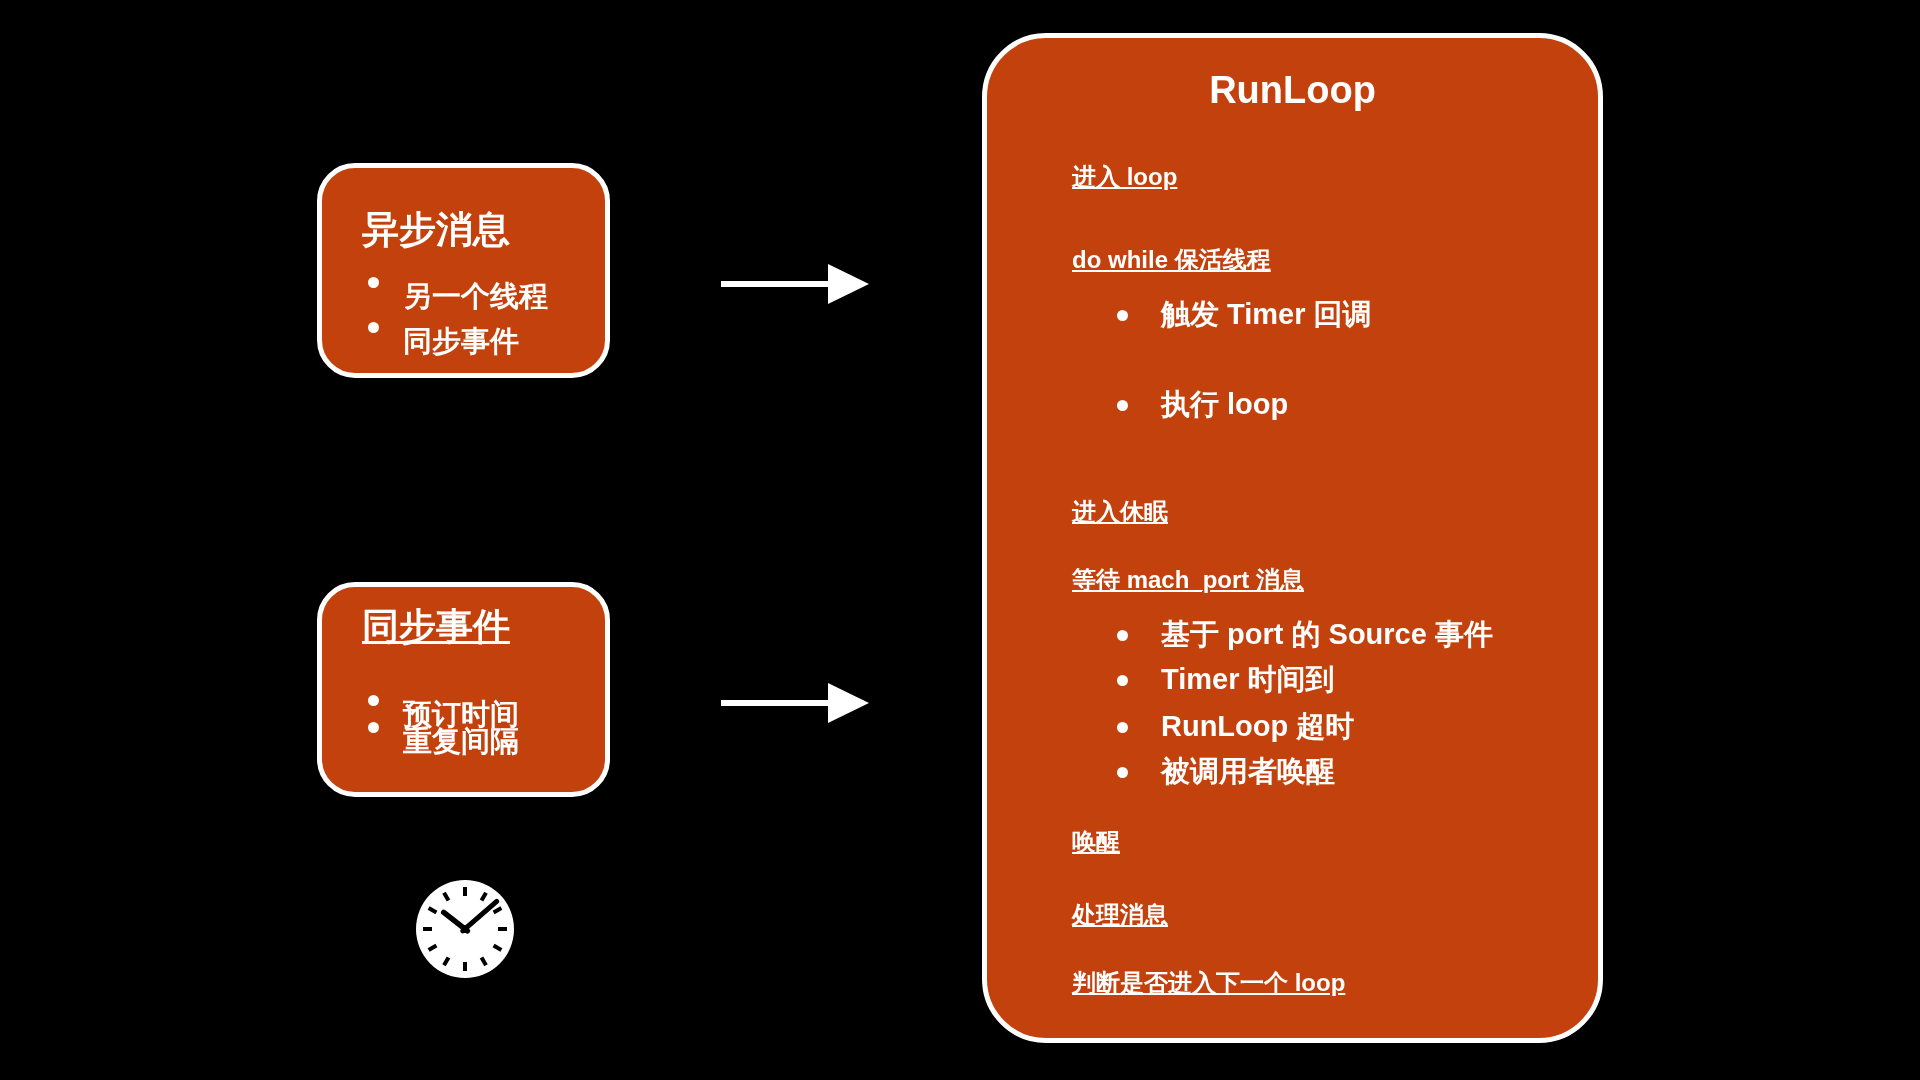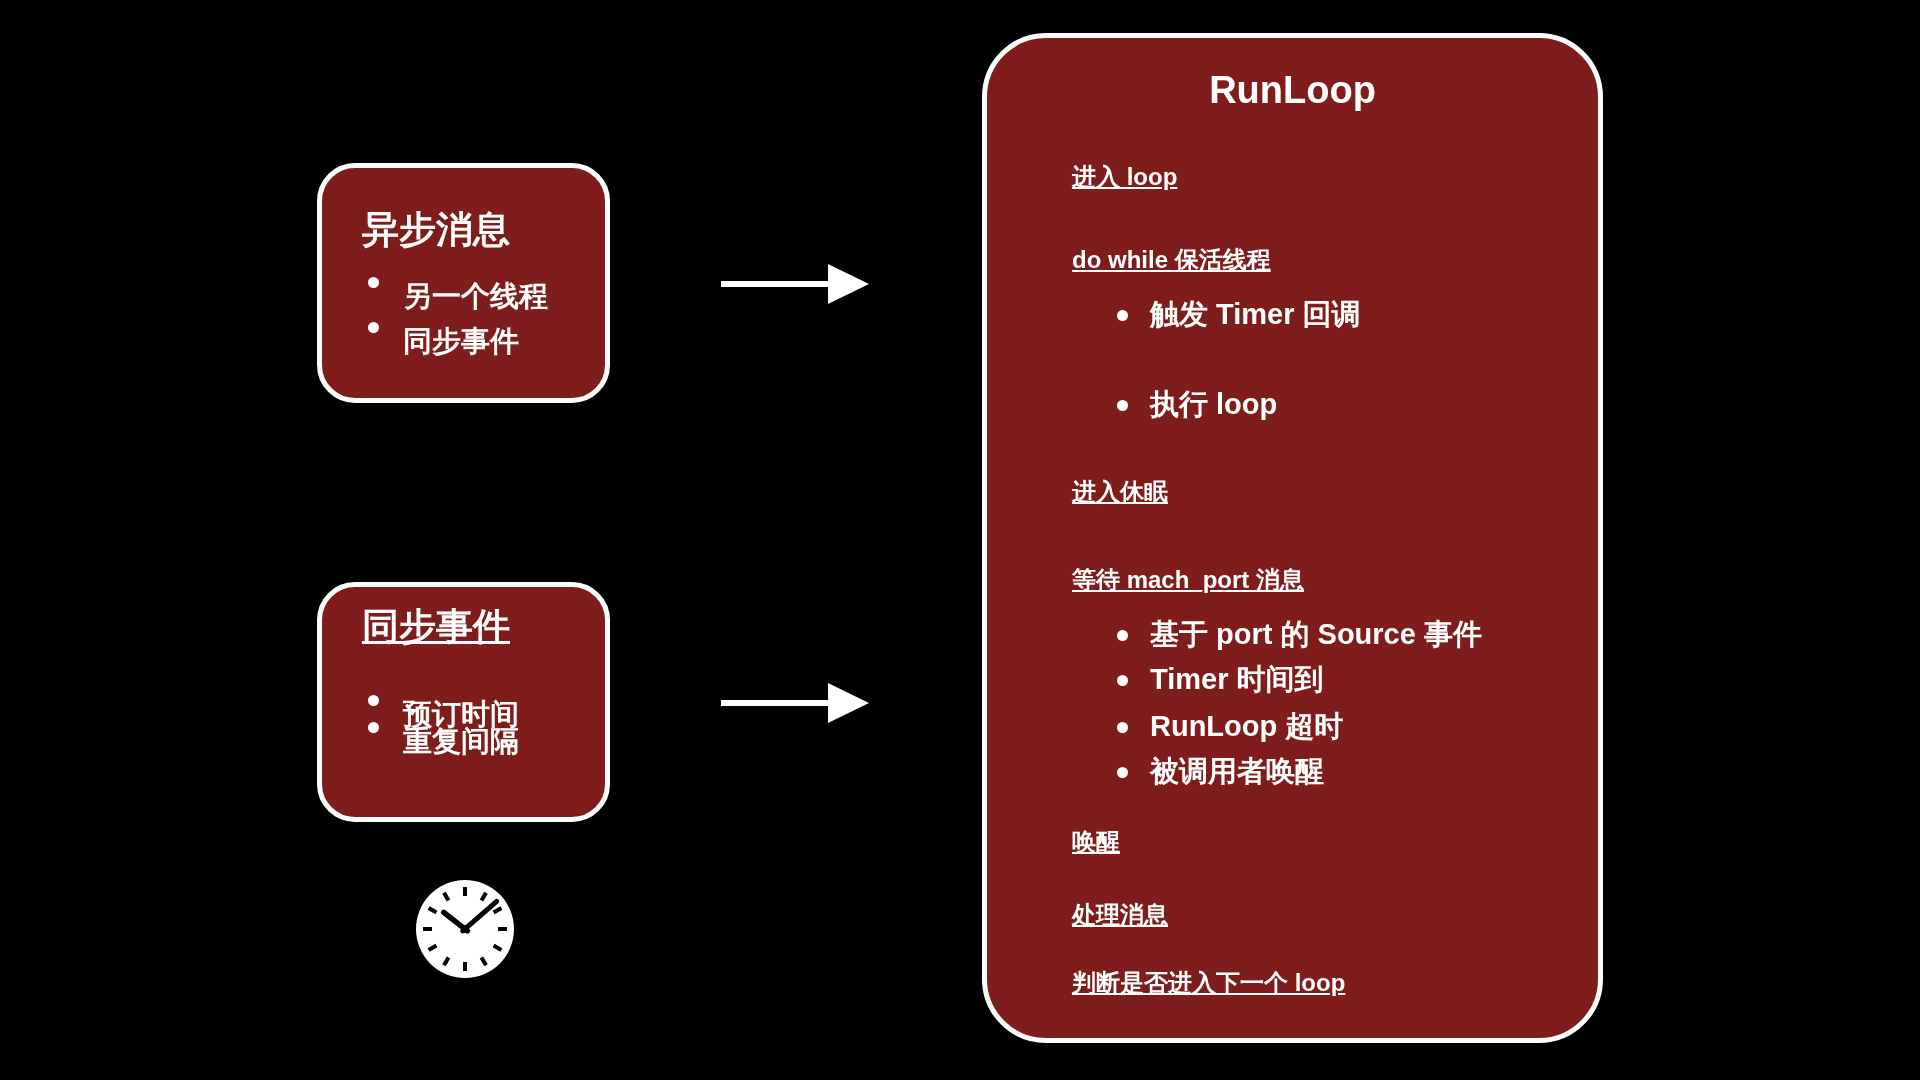--- a/index.html
+++ b/index.html
@@ -13,27 +13,27 @@
     height: 1080px;
     background: #000000;
     overflow: hidden;
     font-family: "Liberation Sans", sans-serif;
     font-weight: bold;
     color: #ffffff;
   }
   .box {
     position: absolute;
     box-sizing: border-box;
-    background: #7f1d1d;
+    background: #c2410c;
     border: 5px solid #ffffff;
   }
   .small-box {
     left: 317px;
     width: 293px;
-    height: 240px;
+    height: 215px;
     border-radius: 38px;
   }
   .async-box { top: 163px; }
   .sync-box  { top: 582px; }
   .small-box-title {
     position: absolute;
     left: 40px;
     transform: translateY(-50%);
     font-size: 37px;
     white-space: nowrap;
@@ -103,21 +103,21 @@
     font-size: 24px;
     white-space: nowrap;
     text-decoration: underline;
   }
   .rl-bullet {
     position: absolute;
     left: 130px;
     transform: translateY(-50%);
     display: flex;
     align-items: center;
-    gap: 22px;
+    gap: 33px;
     font-size: 29px;
     white-space: nowrap;
   }
 </style>
 </head>
 <body>
 
 <div class="stage">
 
   <div class="box small-box async-box">
@@ -187,21 +187,21 @@
 
     <div class="rl-bullet" style="top:277px">
       <span class="dot"></span>
       <span>触发 Timer 回调</span>
     </div>
     <div class="rl-bullet" style="top:367px">
       <span class="dot"></span>
       <span>执行 loop</span>
     </div>
 
-    <div class="rl-line" style="top:454px">进入休眠</div>
+    <div class="rl-line" style="top:474px">进入休眠</div>
 
     <div class="rl-line" style="top:542px">等待 mach_port 消息</div>
 
     <div class="rl-bullet" style="top:597px">
       <span class="dot"></span>
       <span>基于 port 的 Source 事件</span>
     </div>
     <div class="rl-bullet" style="top:642px">
       <span class="dot"></span>
       <span>Timer 时间到</span>

